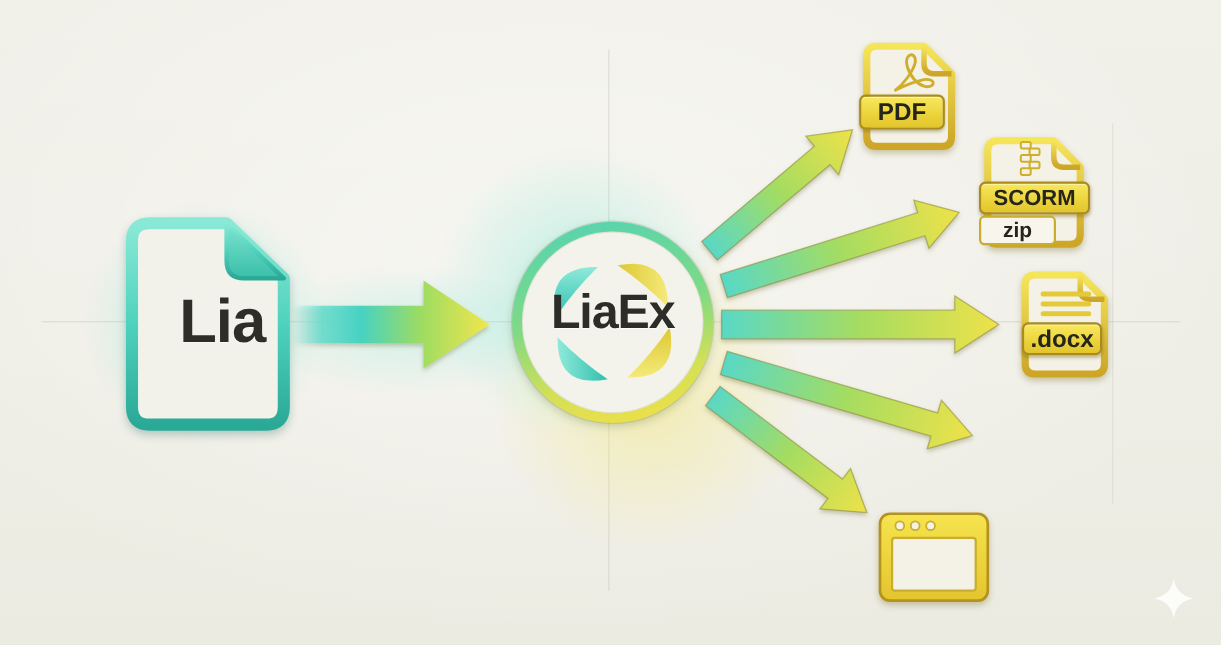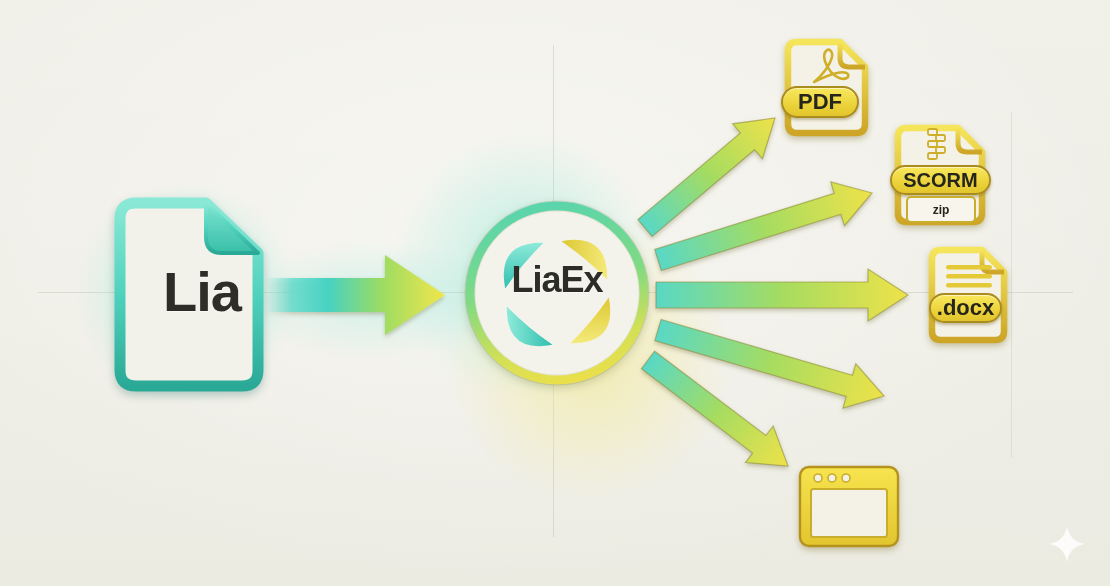--- a/index.html
+++ b/index.html
@@ -30,35 +30,35 @@
   
   .lia-wrap{left:114px;top:197px;width:150px;height:196px;}
   .lia-wrap svg{filter:drop-shadow(0 4px 4px rgba(40,110,100,.30));}
   .lia-label{position:absolute;left:0;right:6px;top:62px;text-align:center;
     font-size:56px;font-weight:bold;color:#2e2d28;letter-spacing:-1px;
     text-shadow:0 1px 0 rgba(255,255,255,.55);padding-left:32px;}
   
   .hub-wrap{left:437px;top:173px;width:240px;height:240px;}
   .hub-wrap svg{filter:drop-shadow(0 3px 4px rgba(90,110,60,.28));}
   .hub-label{position:absolute;left:0;right:0;top:86px;text-align:center;
-    font-size:36px;font-weight:bold;color:#2d2d28;letter-spacing:-1px;
+    font-size:44px;font-weight:bold;color:#2d2d28;letter-spacing:-1px;
     text-shadow:0 1px 0 rgba(255,255,255,.55);}
   
   .file-icon svg{filter:drop-shadow(0 3px 3px rgba(130,115,40,.38));}
   .banner{position:absolute;display:flex;align-items:center;justify-content:center;
     background:linear-gradient(180deg,#f8e85c,#e9cf36 70%,#e2c52e);
-    border:2px solid #aa8b1d;border-radius:16px;color:#26251c;font-weight:bold;
+    border:2px solid #aa8b1d;border-radius:6px;color:#26251c;font-weight:bold;
     box-shadow:inset 0 1px 0 rgba(255,255,255,.55), 0 2px 3px rgba(120,100,30,.40);}
   .whitebox{position:absolute;display:flex;align-items:center;justify-content:center;
     background:#f7f5ec;border-radius:5px;color:#26251c;font-weight:bold;}
   .pdf-wrap{left:774px;top:36px;width:100px;height:106px;}
   .pdf-banner{left:7px;top:50px;width:74px;height:28px;font-size:22px;}
   .scorm-wrap{left:886px;top:122px;width:106px;height:104px;}
   .scorm-banner{left:4px;top:43px;width:97px;height:26px;font-size:20px;}
-  .zip-box{left:20px;top:74px;width:66px;height:23px;font-size:12px;border:2px solid #c9ad2c;}
+  .zip-box{left:4px;top:74px;width:66px;height:23px;font-size:19px;border:2px solid #c9ad2c;}
   .docx-wrap{left:920px;top:244px;width:94px;height:104px;}
   .docx-banner{left:9px;top:49px;width:69px;height:26px;font-size:22px;}
   .epub-wrap{left:894px;top:354px;width:90px;height:108px;}
   .epub-box{left:14px;top:64px;width:60px;height:26px;font-size:17px;border:1px solid #dddacb;}
   .web-wrap{left:794px;top:460px;width:112px;height:94px;}
   
   .sparkle{left:1046px;top:523px;width:42px;height:42px;}
 </style>
 </head>
 <body>

